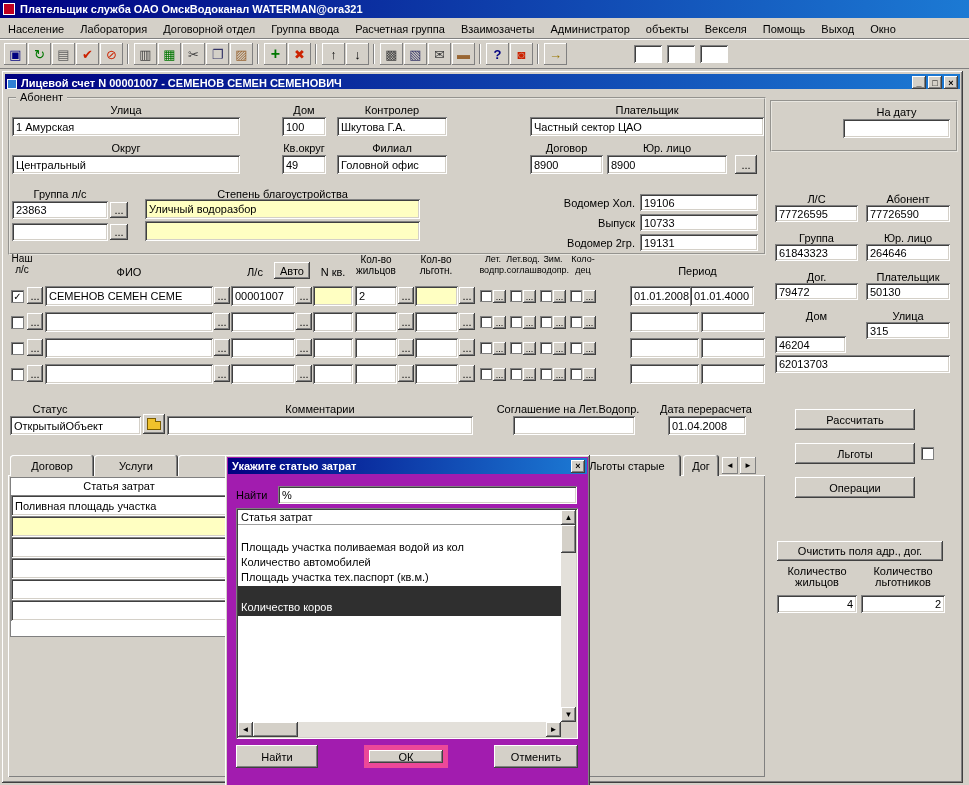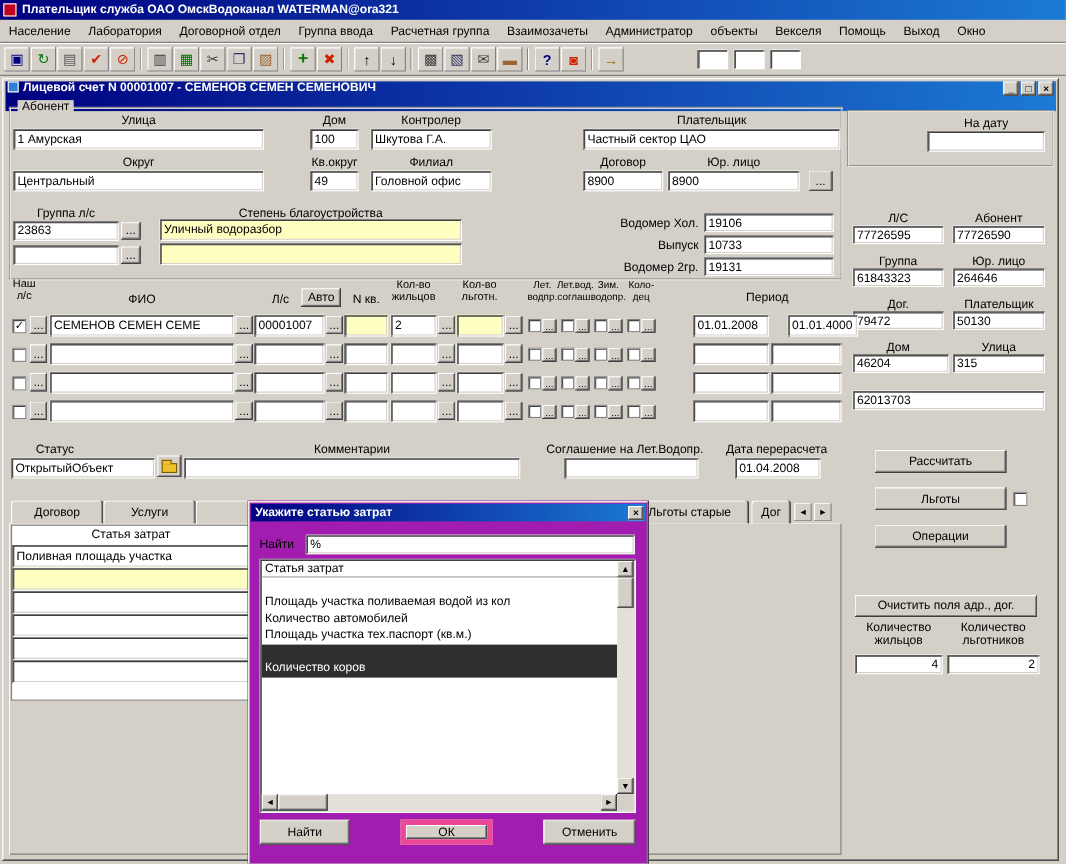--- a/index.html
+++ b/index.html
@@ -126,21 +126,21 @@
   <div class="tbtn">
       <span style="color:#997700;font-weight:bold">→</span>
     </div>
   <div style="width:66px"></div>
   <div class="tbox"></div>
   <div class="tbox"></div>
   <div class="tbox"></div>
 </div>
 
 <div class="a" style="left:2px;top:71px;width:961px;height:712px;background:#d4d0c8;box-shadow:inset -1px -1px 0 #404040,inset 1px 1px 0 #fff,inset -2px -2px 0 #808080,inset 2px 2px 0 #d4d0c8"></div>
-<div class="a grad" style="left:5px;top:74px;width:955px;height:27px;display:flex;align-items:flex-start;font-weight:bold">
+<div class="a grad" style="left:5px;top:74px;width:955px;height:15px;display:flex;align-items:flex-end;font-weight:bold">
   <span style="width:10px;height:10px;margin:0 4px 0 2px;background:#2f7fd4;border:1px solid #fff"></span>
   <span style="flex:1;overflow:hidden">Лицевой счет N 00001007 - СЕМЕНОВ СЕМЕН СЕМЕНОВИЧ</span>
   <span class="winbtn">_</span>
   <span class="winbtn">□</span>
   <span class="winbtn" style="margin-right:2px">×</span>
 </div>
 
 <div class="grp" style="left:8px;top:97px;width:758px;height:158px"></div>
 <span class="legend" style="left:16px;top:91px">Абонент</span>
 
@@ -192,21 +192,21 @@
 <span class="lb" style="left:775px;top:232px;width:83px">Группа</span>
 <span class="lb" style="left:866px;top:232px;width:84px">Юр. лицо</span>
 <div class="f" style="left:775px;top:244px;width:83px;height:17px">61843323</div>
 <div class="f" style="left:866px;top:244px;width:84px;height:17px">264646</div>
 <span class="lb" style="left:775px;top:271px;width:83px">Дог.</span>
 <span class="lb" style="left:866px;top:271px;width:84px">Плательщик</span>
 <div class="f" style="left:775px;top:283px;width:83px;height:17px">79472</div>
 <div class="f" style="left:866px;top:283px;width:84px;height:17px">50130</div>
 <span class="lb" style="left:775px;top:310px;width:83px">Дом</span>
 <span class="lb" style="left:866px;top:310px;width:84px">Улица</span>
-<div class="f" style="left:775px;top:322px;width:88px;height:17px">46204</div>
+<div class="f" style="left:775px;top:336px;width:71px;height:17px">46204</div>
 <div class="f" style="left:866px;top:322px;width:84px;height:17px">315</div>
 <div class="f" style="left:775px;top:355px;width:175px;height:18px">62013703</div>
 
 <div class="b" style="left:795px;top:409px;width:120px;height:21px">Рассчитать</div>
 <div class="b" style="left:795px;top:443px;width:120px;height:21px">Льготы</div>
 <div class="cb" style="left:921px;top:447px;width:13px;height:13px"></div>
 <div class="b" style="left:795px;top:477px;width:120px;height:21px">Операции</div>
 <div class="b" style="left:777px;top:541px;width:166px;height:20px">Очистить поля адр., дог.</div>
 <span class="lb lw" style="left:777px;top:566px;width:80px">Количество жильцов</span>
 <span class="lb lw" style="left:861px;top:566px;width:84px">Количество льготников</span>
@@ -239,21 +239,21 @@
 <div class="b" style="left:459px;top:287px;width:16px;height:17px">...</div>
 <div class="cb" style="left:480px;top:290px;width:12px;height:12px"></div>
 <div class="b" style="left:493px;top:290px;width:13px;height:13px;font-size:9px">...</div>
 <div class="cb" style="left:510px;top:290px;width:12px;height:12px"></div>
 <div class="b" style="left:523px;top:290px;width:13px;height:13px;font-size:9px">...</div>
 <div class="cb" style="left:540px;top:290px;width:12px;height:12px"></div>
 <div class="b" style="left:553px;top:290px;width:13px;height:13px;font-size:9px">...</div>
 <div class="cb" style="left:570px;top:290px;width:12px;height:12px"></div>
 <div class="b" style="left:583px;top:290px;width:13px;height:13px;font-size:9px">...</div>
 <div class="f" style="left:630px;top:286px;width:69px;height:20px">01.01.2008</div>
-<div class="f" style="left:716px;top:286px;width:64px;height:20px">01.01.4000</div>
+<div class="f" style="left:690px;top:286px;width:64px;height:20px">01.01.4000</div>
 
 <div class="cb" style="left:11px;top:316px;width:13px;height:13px"></div>
 <div class="b" style="left:27px;top:313px;width:16px;height:17px">...</div>
 <div class="f" style="left:45px;top:312px;width:168px;height:20px"></div>
 <div class="b" style="left:214px;top:313px;width:16px;height:17px">...</div>
 <div class="f" style="left:231px;top:312px;width:64px;height:20px"></div>
 <div class="b" style="left:296px;top:313px;width:16px;height:17px">...</div>
 <div class="f" style="left:313px;top:312px;width:40px;height:20px"></div>
 <div class="f" style="left:355px;top:312px;width:42px;height:20px"></div>
 <div class="b" style="left:398px;top:313px;width:16px;height:17px">...</div>

